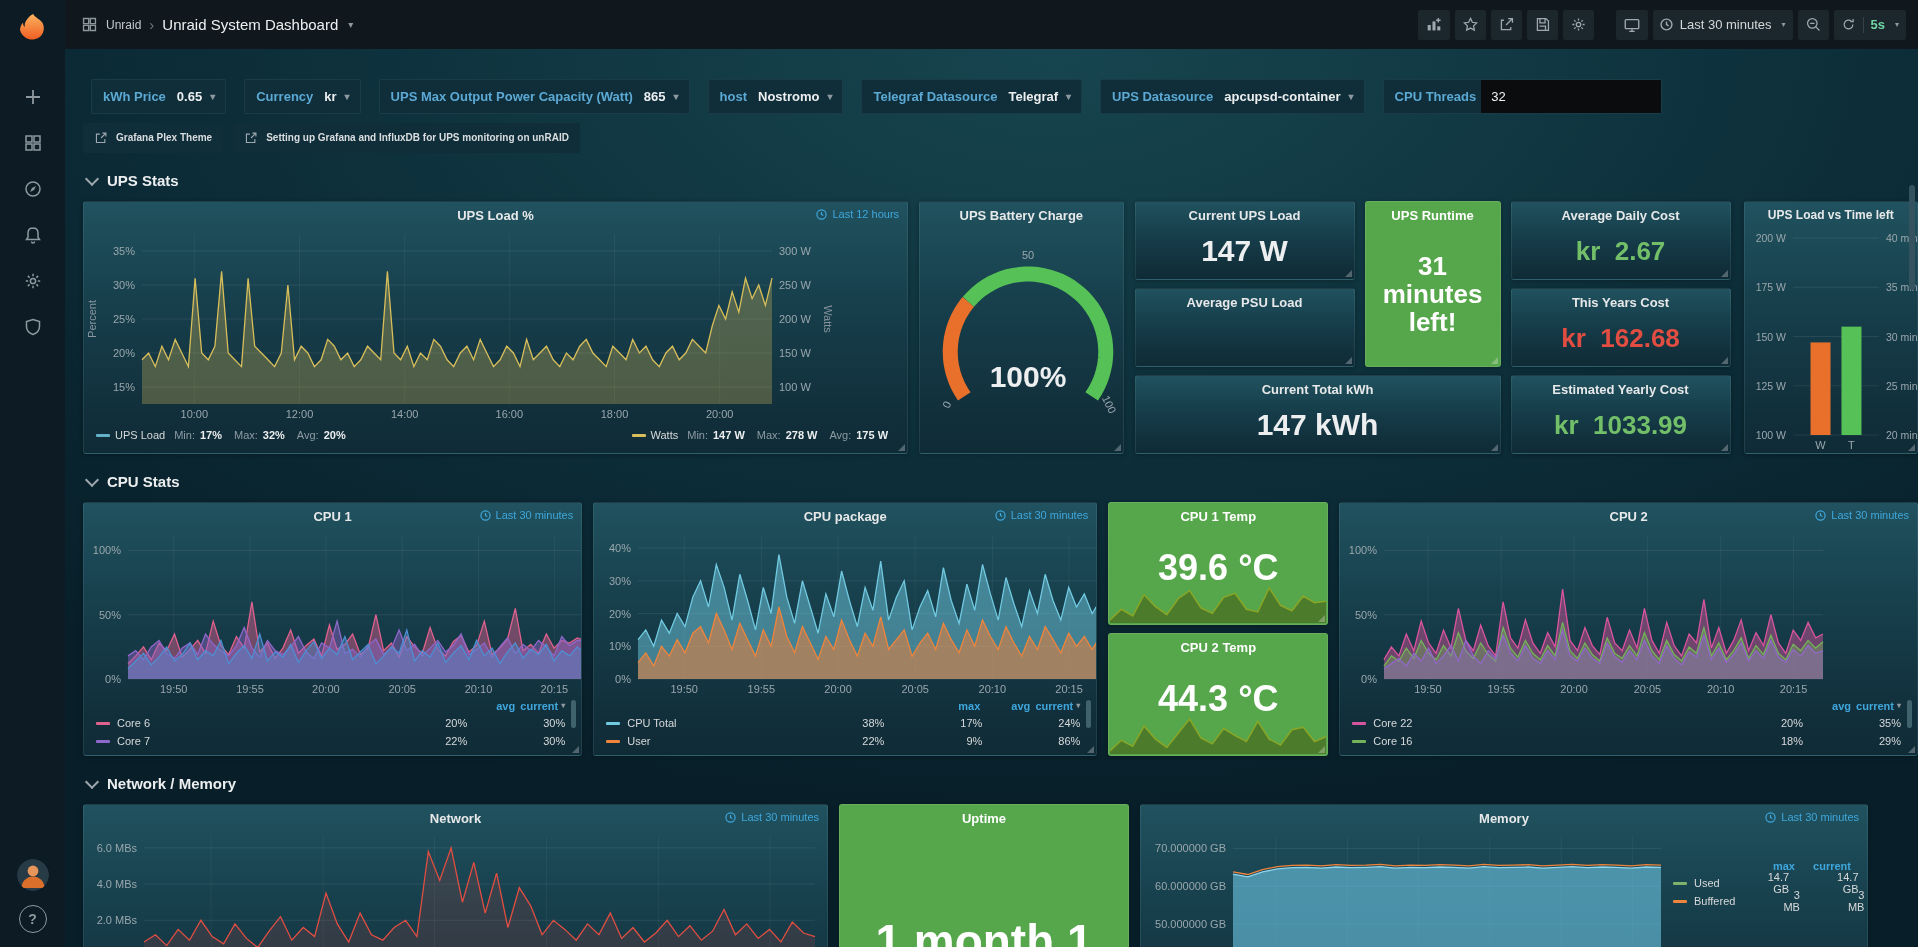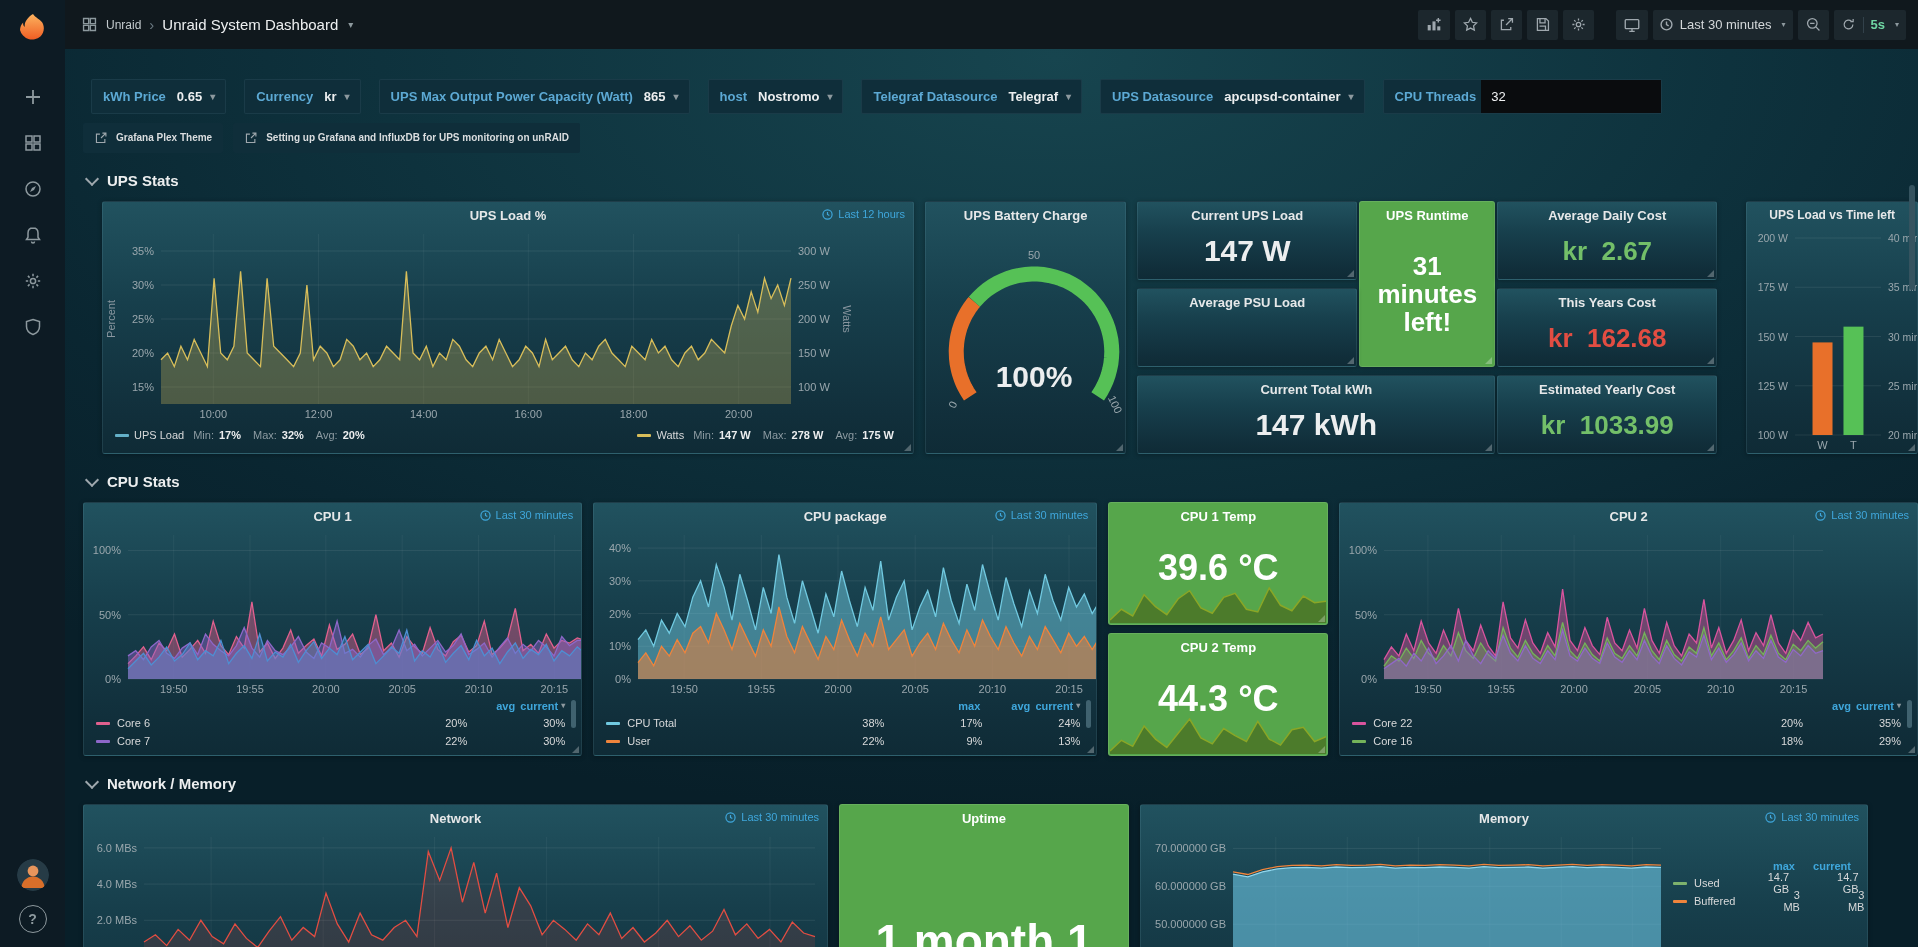--- a/index.html
+++ b/index.html
@@ -66,21 +66,21 @@
   .legend-table{flex-shrink:0;padding:0 16px 5px 12px;font-size:11px;position:relative;}
   .lt-head{display:flex;align-items:center;height:17px;color:#3fa7dc;font-weight:700;}
   .lt-spacer{flex:1;}
   .lt-col{width:50px;text-align:right;display:inline-flex;justify-content:flex-end;align-items:center;}
   .lt-row{display:flex;align-items:center;height:18px;color:#d8d9da;cursor:pointer;gap:48px;}
   .lt-name{flex:1;display:flex;align-items:center;gap:7px;}
   .lt-scroll{position:absolute;right:5px;top:3px;width:5px;height:28px;background:#40626f;border-radius:3px;cursor:pointer;}
   .legend-side{width:198px;flex-shrink:0;padding:26px 16px 0 4px;font-size:11px;box-sizing:border-box;}
   .legend-side .lt-col{width:56px;}
   
-  .stat-grid{width:598px;flex-shrink:0;display:grid;grid-template-columns:220px 136px 220px;grid-template-rows:1fr 1fr 1fr;gap:8px 2px;}
+  .stat-grid{width:598px;flex-shrink:0;display:grid;grid-template-columns:220px 136px 220px;grid-template-rows:1fr 1fr 1fr;gap:8px 10px;}
   .cell-a1{grid-column:1;grid-row:1;}.cell-b12{grid-column:2;grid-row:1/3;}.cell-c1{grid-column:3;grid-row:1;}
   .cell-a2{grid-column:1;grid-row:2;}.cell-c2{grid-column:3;grid-row:2;}
   .cell-ab3{grid-column:1/3;grid-row:3;}.cell-c3{grid-column:3;grid-row:3;}
   .stat-value{flex:1;display:flex;align-items:center;justify-content:center;font-weight:700;font-size:30px;color:#eceeef;padding-bottom:5px;text-align:center;}
   .stat-value.cost{font-size:26px;}
   .stat-value.runtime{font-size:26px;line-height:1.08;padding:0 10px 6px;color:#fff;}
   .stat-value.temp{font-size:36px;color:#fff;padding-bottom:18px;}
   .stat-value.big{font-size:46px;color:#fff;align-items:center;}
   .temp-col{width:220px;flex-shrink:0;display:flex;flex-direction:column;gap:8px;}
   .temp-col .panel{flex:1;}
@@ -304,21 +304,21 @@
         </div>
       </div>
 
       <div class="section-header">
         <span class="chev"></span>
         <span>UPS Stats</span>
       </div>
 
       <div class="row row-ups">
 
-        <div class="panel" style="width:880px;margin-left:19px;">
+        <div class="panel" style="width:880px;">
           <div class="panel-title">UPS Load %</div>
           <div class="timerange">
             <svg width="11" height="11" viewBox="0 0 12 12" fill="none" stroke="currentColor" stroke-width="1.3">
                 <circle cx="6" cy="6" r="5"></circle>
                 <path d="M6 3.2V6l2 1.2"></path>
               </svg>
             <span>Last 12 hours</span>
           </div>
           <div class="graph">
               <div class="chart">
@@ -603,21 +603,21 @@
               <span class="lt-col">17%</span>
               <span class="lt-col">24%</span>
             </div>
             <div class="lt-row">
               <span class="lt-name">
                   <span class="leg-marker" style="background: rgb(239, 132, 60);"></span>
                   <span>User</span>
                 </span>
               <span class="lt-col">22%</span>
               <span class="lt-col">9%</span>
-              <span class="lt-col">13%</span>
+              <span class="lt-col">86%</span>
             </div>
             <div class="lt-scroll"></div>
           </div>
           <div class="rsz"></div>
         </div>
 
         <div class="temp-col">
           <div class="panel panel-green" style="background: rgb(86, 166, 75);">
             <div class="panel-title">CPU 1 Temp</div>
             <div class="stat-value temp">39.6 °C</div>

